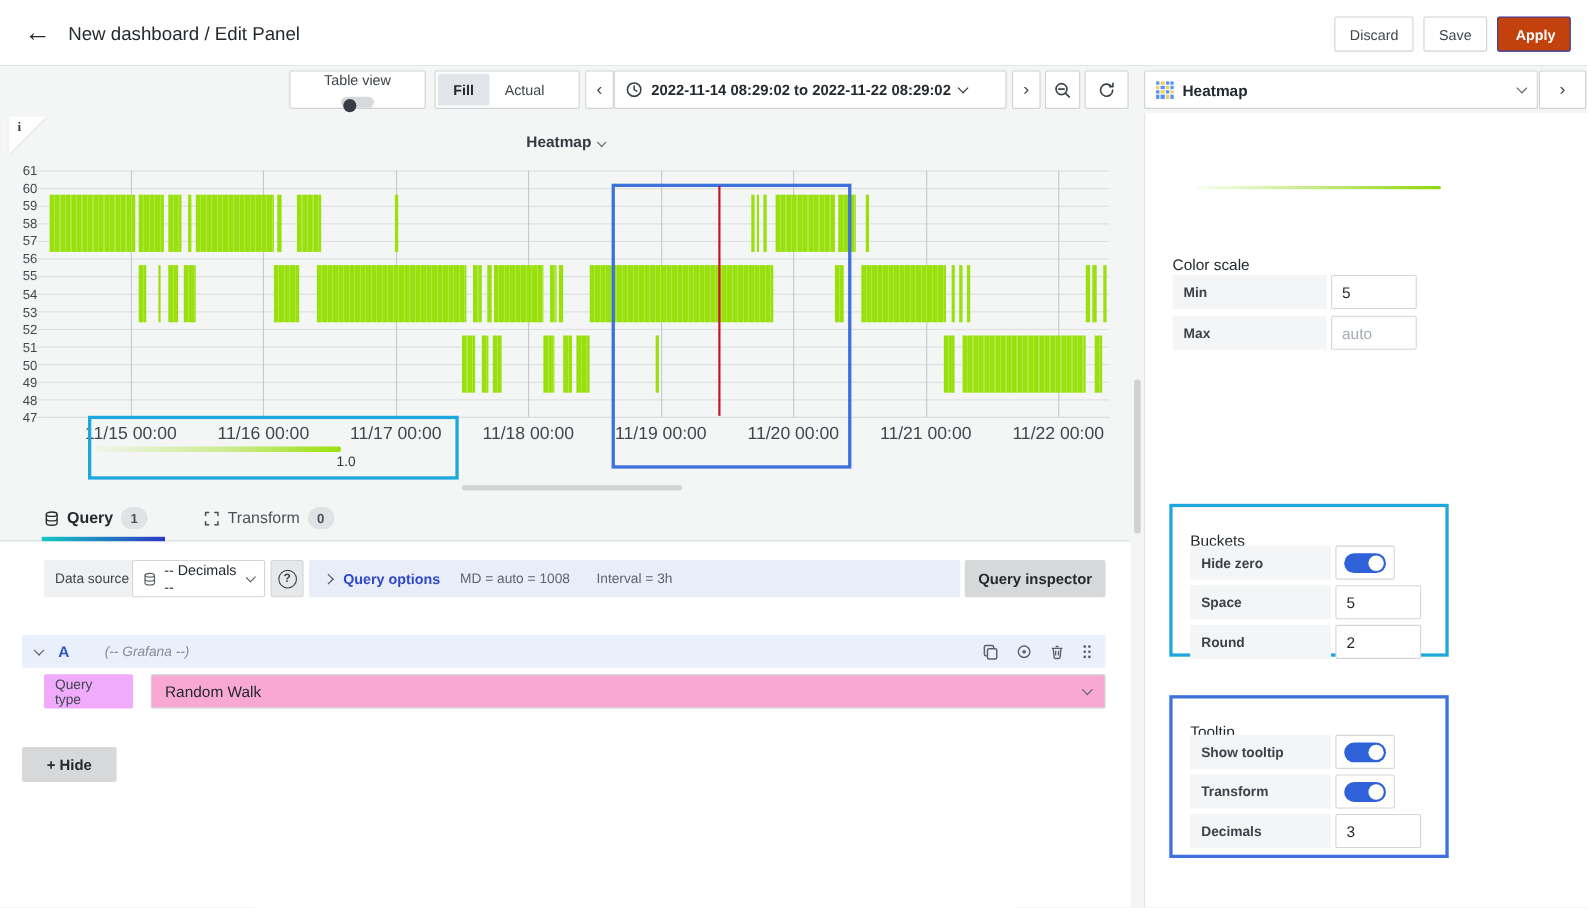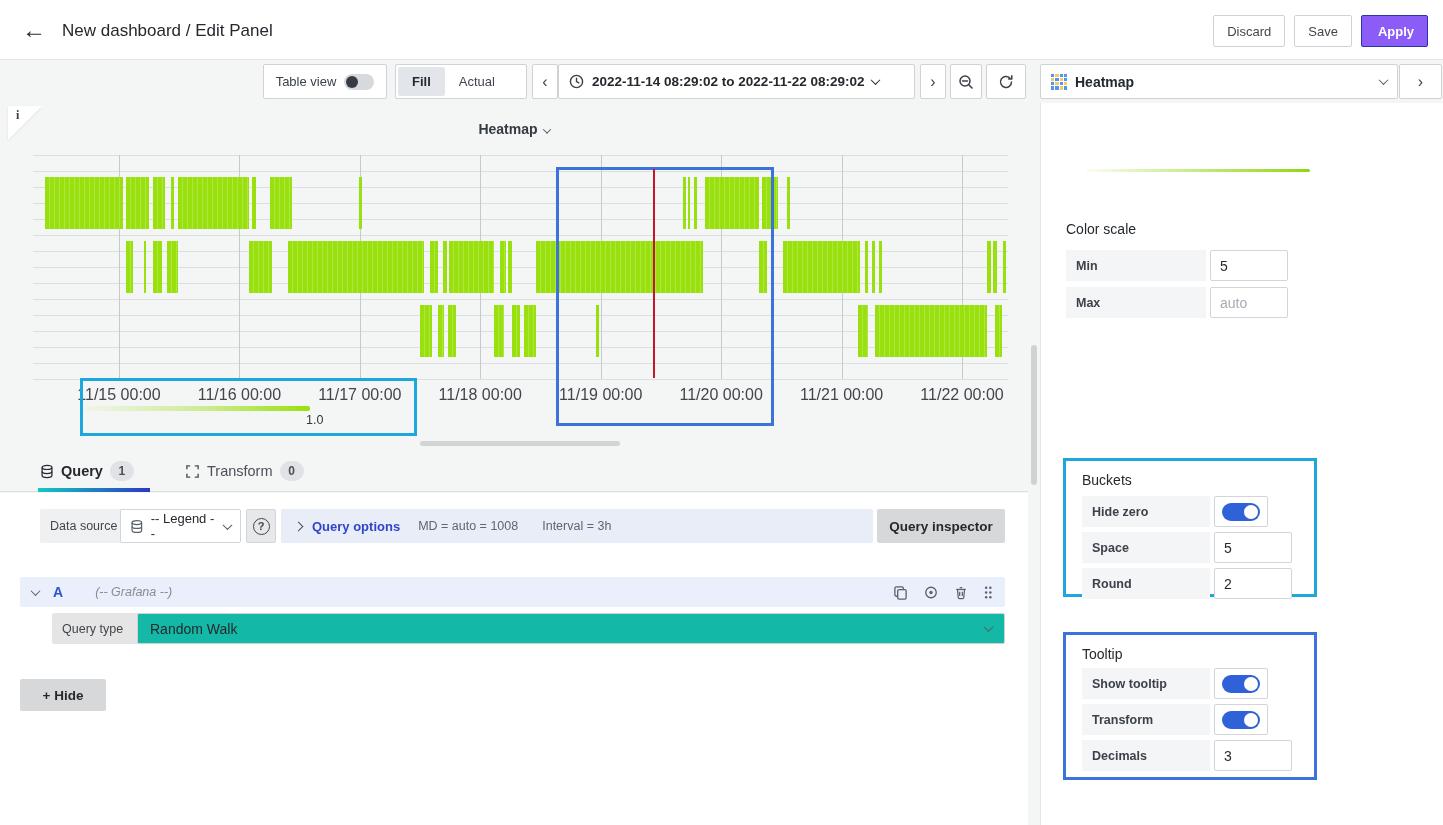--- a/index.html
+++ b/index.html
@@ -7,25 +7,25 @@
   body { font-family:"Liberation Sans","DejaVu Sans",sans-serif; background:#f4f5f5; color:#24292e; overflow:hidden; }
   .app { position:relative; width:1443px; height:825px; background:#f4f5f5; }
 
   
   .header { position:absolute; left:0; top:0; width:1443px; height:60px; background:#ffffff; border-bottom:1px solid #e4e5e7; }
   .back { position:absolute; left:22px; top:15px; font-size:24px; color:#24292e; cursor:pointer; line-height:30px; }
   .crumb { position:absolute; left:62px; top:21px; font-size:17px; font-weight:500; color:#24292e; }
   .header-actions { position:absolute; right:15px; top:15px; display:flex; gap:9px; }
   .btn { height:32px; padding:0 13px; border-radius:2px; font-size:13px; font-weight:500; display:flex; align-items:center; justify-content:center; cursor:pointer; }
   .btn.outline { background:#fff; border:1px solid #d0d2d5; color:#41464d; }
-  .btn.primary { background:#8b5cf6; border:1px solid #2c35a8; color:#fff; font-weight:600;padding-left:16px; }
+  .btn.primary { background:#c2410c; border:1px solid #2c35a8; color:#fff; font-weight:600;padding-left:16px; }
 
   
   .tool { position:absolute; top:64px; height:35px; background:#fff; border:1px solid #d0d2d5; border-radius:2px; display:flex; align-items:center; font-size:13px; color:#3b4148; }
-  .tv-group { left:263px; width:124px; justify-content:center; gap:8px; }
+  .tv-group { left:263px; width:124px; justify-content:center; gap:8px;flex-direction:column; }
   .pill-off { width:30px; height:16px; border-radius:8px; background:#d7d9dc; position:relative; cursor:pointer; }
   .pill-off .knob { position:absolute; left:2px; top:2px; width:12px; height:12px; border-radius:50%; background:#363b44; }
   .seg { left:395px; width:132px; padding:2px; gap:0; }
   .seg .opt { height:29px; padding:0 14px; display:flex; align-items:center; border-radius:2px; cursor:pointer; color:#41464d; }
   .seg .opt.sel { background:#e2e5ea; font-weight:700; color:#24292e; }
   .sq { justify-content:center; cursor:pointer; color:#41464d; }
   .arrow-ch { font-size:16px; color:#41464d; }
   .time-btn { left:558px; width:357px; gap:8px; padding:0 10px; cursor:pointer; font-weight:700; color:#24292e; font-size:13.5px; }
   .icon-svg { display:inline-block; vertical-align:middle; }
   .chev { display:inline-block; width:7px; height:7px; border-right:1.6px solid currentColor; border-bottom:1.6px solid currentColor; transform:rotate(45deg) translate(-1px,-1px); }
@@ -79,34 +79,34 @@
   .opt-bar .chev { color:#4a5158; }
   .opt-link { color:#2e46c9; font-weight:700; font-size:13px; margin-right:8px; }
   .opt-meta { color:#5f6670; font-size:12.5px; margin-right:14px; }
   .insp-btn { position:absolute; left:877px; top:16px; width:128px; height:34px; background:#d6d8da; border-radius:2px; display:flex; align-items:center; justify-content:center; font-size:13.5px; font-weight:700; color:#24292e; cursor:pointer; }
   .rowA { position:absolute; left:20px; top:84px; width:985px; height:30px; background:#e9effb; display:flex; align-items:center; padding:0 12px; border-radius:2px; }
   .rowA .chev { color:#5a6169; margin-right:14px; }
   .refid { color:#2f54c9; font-weight:700; font-size:14px; margin-right:32px; cursor:pointer; }
   .ds-hint { color:#868d95; font-size:12.5px; font-style:italic; }
   .rowA .icons { margin-left:auto; display:flex; gap:15px; align-items:center; color:#5a6169; }
   .rowA .icons > span { cursor:pointer; display:flex; }
-  .qt-chip { left:40px; top:120px; width:95px; height:31px; background:#e5e5e5;margin-left:12px; }
-  .qt-select { position:absolute; left:137px; top:120px; width:868px; height:31px; background:#14b8a6; border:1px solid #cfd2d5; border-radius:2px; display:flex; align-items:center; padding:0 12px; font-size:14px; cursor:pointer; }
+  .qt-chip { left:40px; top:120px; width:81px; height:31px; background:#f0abfc; }
+  .qt-select { position:absolute; left:137px; top:120px; width:868px; height:31px; background:#f9a8d4; border:1px solid #cfd2d5; border-radius:2px; display:flex; align-items:center; padding:0 12px; font-size:14px; cursor:pointer; }
   .qt-select .chev { margin-left:auto; color:#565d65; }
   .addq { position:absolute; left:20px; top:186px; width:86px; height:32px; background:#d6d8da; border-radius:2px; display:flex; align-items:center; justify-content:center; font-size:13.5px; font-weight:700; color:#24292e; cursor:pointer; }
 
   .vscroll { position:absolute; left:1031px; top:345px; width:6px; height:140px; border-radius:3px; background:#cfd1d3; cursor:pointer; }
 
   
   .opts { position:absolute; left:1040px; top:103px; width:403px; height:722px; background:#ffffff; border-left:1px solid #e3e4e6; }
   .search-box { position:absolute; left:9px; top:18px; width:386px; height:34px; border:1px solid #d3d5d8; border-radius:2px; display:flex; align-items:center; gap:8px; padding:0 10px; background:#fff; }
   .search-box input { border:none; outline:none; flex:1; font-size:14px; color:#24292e; font-family:inherit; }
   .search-box input::placeholder { color:#9aa1a9; }
   .grad-line { position:absolute; left:45px; top:66px; width:224px; height:3px; border-radius:2px; background:linear-gradient(90deg,rgba(153,224,14,0.05),#8fd60e); }
-  .sect-title { position:absolute; font-size:14px; color:#24292e; }
+  .sect-title { position:absolute; font-size:14px; color:#24292e;margin-top:11px; }
   .olabel { position:absolute; height:31px; background:#f4f5f6; display:flex; align-items:center; padding:0 10px; font-size:12.5px; font-weight:700; color:#3c424a; }
   .oinput { position:absolute; height:31px; width:78px; border:1px solid #d3d5d8; border-radius:2px; background:#fff; font-size:14px; padding:0 9px; color:#24292e; font-family:inherit; outline:none; }
   .oinput::placeholder { color:#a6acb4; }
   .toggle-box { position:absolute; width:54px; height:31px; border:1px solid #d3d5d8; border-radius:2px; background:#fff; display:flex; align-items:center; justify-content:center; cursor:pointer; }
   .switch { width:38px; height:18px; border-radius:9px; background:#2f62d9; position:relative; }
   .switch .knob { position:absolute; right:2px; top:2px; width:14px; height:14px; border-radius:50%; background:#fff; }
   .hlbox { position:absolute; left:22px; width:254px; }
   .hlbox.cyan { border:3px solid #1ea7dc; }
   .hlbox.blue { border:3px solid #3d71dc; }
 </style>
@@ -186,20 +186,37 @@
     <span class="chev" style="color:#565d65"></span>
   </div>
   <div class="tool sq viz-next">
       <span class="arrow-ch">›</span>
     </div>
 
   <div class="chart-wrap">
     <div class="info-tri"></div>
     <div class="info-i">i</div>
     <div class="ptitle"><span>Heatmap</span><span class="chev"></span></div>
+    <div class="ylabs">
+        <div class="ylab" style="top: 0%;">61</div>
+        <div class="ylab" style="top: 7.14286%;">60</div>
+        <div class="ylab" style="top: 14.2857%;">59</div>
+        <div class="ylab" style="top: 21.4286%;">58</div>
+        <div class="ylab" style="top: 28.5714%;">57</div>
+        <div class="ylab" style="top: 35.7143%;">56</div>
+        <div class="ylab" style="top: 42.8571%;">55</div>
+        <div class="ylab" style="top: 50%;">54</div>
+        <div class="ylab" style="top: 57.1429%;">53</div>
+        <div class="ylab" style="top: 64.2857%;">52</div>
+        <div class="ylab" style="top: 71.4286%;">51</div>
+        <div class="ylab" style="top: 78.5714%;">50</div>
+        <div class="ylab" style="top: 85.7143%;">49</div>
+        <div class="ylab" style="top: 92.8571%;">48</div>
+        <div class="ylab" style="top: 100%;">47</div>
+      </div>
     <div class="plot">
         <div class="hgrid" style="top: 0%;"></div>
         <div class="hgrid" style="top: 7.14286%;"></div>
         <div class="hgrid" style="top: 14.2857%;"></div>
         <div class="hgrid" style="top: 21.4286%;"></div>
         <div class="hgrid" style="top: 28.5714%;"></div>
         <div class="hgrid" style="top: 35.7143%;"></div>
         <div class="hgrid" style="top: 42.8571%;"></div>
         <div class="hgrid" style="top: 50%;"></div>
         <div class="hgrid" style="top: 57.1429%;"></div>
@@ -304,21 +321,21 @@
   </div>
 
   <div class="editor">
     <div class="chip ds-chip">Data source</div>
     <div class="ds-select">
       <svg class="icon-svg" width="14" height="15" viewBox="0 0 16 16">
           <ellipse cx="8" cy="3.4" rx="5.6" ry="2.3" fill="none" stroke="#5a6169" stroke-width="1.4"></ellipse>
           <path d="M2.4 3.4v9.2c0 1.3 2.5 2.3 5.6 2.3s5.6-1 5.6-2.3V3.4" fill="none" stroke="#5a6169" stroke-width="1.4"></path>
           <path d="M2.4 8c0 1.3 2.5 2.3 5.6 2.3S13.6 9.3 13.6 8" fill="none" stroke="#5a6169" stroke-width="1.4"></path>
         </svg>
-      <span>-- Legend --</span>
+      <span>-- Decimals --</span>
       <span class="chev"></span>
     </div>
     <div class="help-btn">
         <span class="qmark">?</span>
       </div>
     <div class="opt-bar">
       <span class="chev r"></span>
       <span class="opt-link">Query options</span>
       <span class="opt-meta">MD = auto = 1008</span>
       <span class="opt-meta">Interval = 3h</span>

